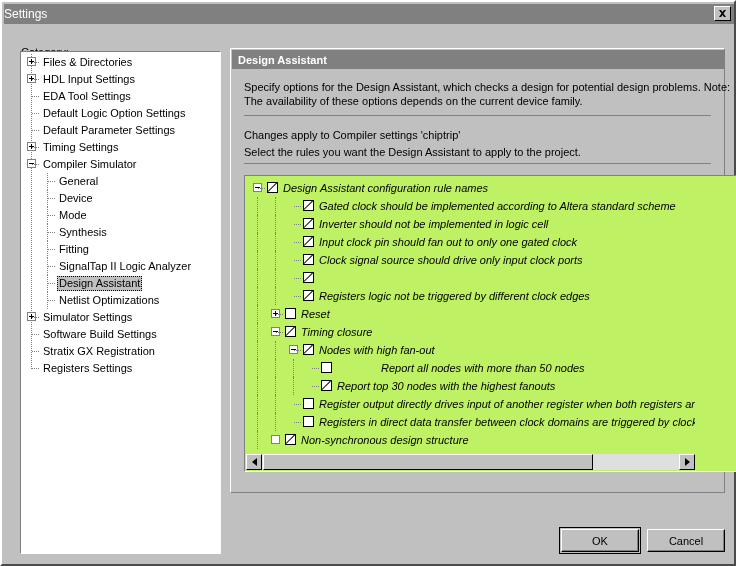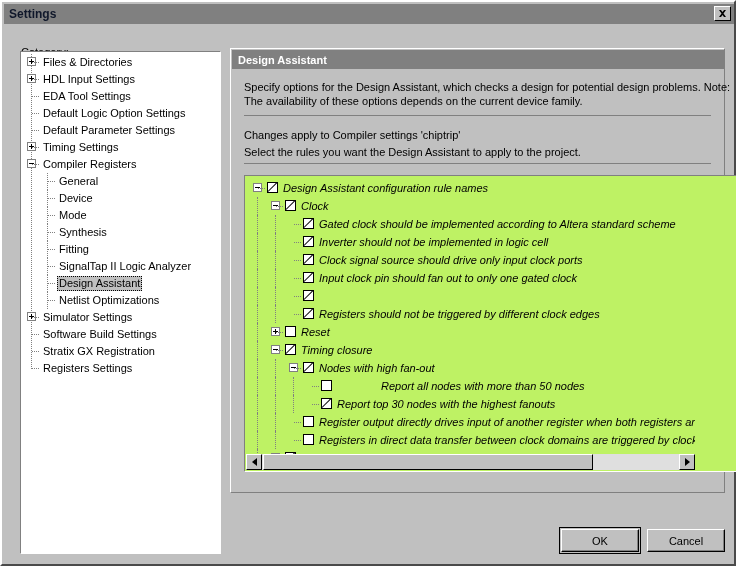--- a/index.html
+++ b/index.html
@@ -25,24 +25,23 @@
   }
 
   
   #titlebar {
     position: absolute; left: 2px; top: 2px;
     width: 730px; height: 20px;
     background: #808080;
     display: flex; align-items: center;
   }
   #title-text {
-    color: #0f172a;
-    font-weight: bold;
+    color: #ffffff;
+    font-weight: normal;
     font-size: 12px;
-    margin-left: 5px;
     letter-spacing: 0px;
   }
   #close-btn {
     position: absolute; right: 3px; top: 2px;
     width: 17px; height: 15px;
     background: #c0c0c0;
     border-top: 1px solid #ffffff;
     border-left: 1px solid #ffffff;
     border-right: 1px solid #000000;
     border-bottom: 1px solid #000000;
@@ -313,21 +312,21 @@
             <i class="v"></i>
           </span>
           <div class="dots" style="left: 11px; top: 8px; width: 7px;"></div>
           <span class="lbl" style="margin-left: 20px;">Timing Settings</span>
         </div>
         <div class="srow">
           <span class="expander" style="left: 6px; top: 3px;">
             <i class="h"></i>
           </span>
           <div class="dots" style="left: 11px; top: 8px; width: 7px;"></div>
-          <span class="lbl" style="margin-left: 20px;">Compiler Registers</span>
+          <span class="lbl" style="margin-left: 20px;">Compiler Simulator</span>
         </div>
         <div class="srow">
           <div class="vline" style="left: 26px; top: 0px; height: 17px;"></div>
           <div class="dots" style="left: 27px; top: 8px; width: 7px;"></div>
           <span class="lbl" style="margin-left: 36px;">General</span>
         </div>
         <div class="srow">
           <div class="vline" style="left: 26px; top: 0px; height: 17px;"></div>
           <div class="dots" style="left: 27px; top: 8px; width: 7px;"></div>
           <span class="lbl" style="margin-left: 36px;">Device</span>
@@ -402,68 +401,59 @@
         <div id="tree-inner">
             <div class="trow">
               <span class="expander" style="left: 8px; top: 4px;">
                 <i class="h"></i>
               </span>
               <div class="dots" style="left: 13px; top: 9px; width: 7px;"></div>
               <span class="cb on" style="left: 22px;"></span>
               <span class="tlbl" style="left: 38px;">Design Assistant configuration rule names</span>
             </div>
             <div class="trow">
-              <span class="expander" style="left: 26px; top: 4px;">
-                <i class="h"></i>
-              </span>
-              <div class="vline" style="left: 12px; top: 0px; height: 18px;"></div>
-              <div class="dots" style="left: 31px; top: 9px; width: 7px;"></div>
-              <span class="cb on" style="left: 40px;"></span>
-              <span class="tlbl" style="left: 56px;">Clock</span>
-            </div>
-            <div class="trow">
               <div class="vline" style="left: 12px; top: 0px; height: 18px;"></div>
               <div class="vline" style="left: 30px; top: 0px; height: 18px;"></div>
               <div class="dots" style="left: 49px; top: 9px; width: 7px;"></div>
               <span class="cb on" style="left: 58px;"></span>
               <span class="tlbl" style="left: 74px;">Gated clock should be implemented according to Altera standard scheme</span>
             </div>
             <div class="trow">
               <div class="vline" style="left: 12px; top: 0px; height: 18px;"></div>
               <div class="vline" style="left: 30px; top: 0px; height: 18px;"></div>
               <div class="dots" style="left: 49px; top: 9px; width: 7px;"></div>
               <span class="cb on" style="left: 58px;"></span>
               <span class="tlbl" style="left: 74px;">Inverter should not be implemented in logic cell</span>
             </div>
             <div class="trow">
               <div class="vline" style="left: 12px; top: 0px; height: 18px;"></div>
               <div class="vline" style="left: 30px; top: 0px; height: 18px;"></div>
               <div class="dots" style="left: 49px; top: 9px; width: 7px;"></div>
               <span class="cb on" style="left: 58px;"></span>
+              <span class="tlbl" style="left: 74px;">Input clock pin should fan out to only one gated clock</span>
+            </div>
+            <div class="trow">
+              <div class="vline" style="left: 12px; top: 0px; height: 18px;"></div>
+              <div class="vline" style="left: 30px; top: 0px; height: 18px;"></div>
+              <div class="dots" style="left: 49px; top: 9px; width: 7px;"></div>
+              <span class="cb on" style="left: 58px;"></span>
               <span class="tlbl" style="left: 74px;">Clock signal source should drive only input clock ports</span>
             </div>
             <div class="trow">
               <div class="vline" style="left: 12px; top: 0px; height: 18px;"></div>
               <div class="vline" style="left: 30px; top: 0px; height: 18px;"></div>
               <div class="dots" style="left: 49px; top: 9px; width: 7px;"></div>
               <span class="cb on" style="left: 58px;"></span>
-              <span class="tlbl" style="left: 74px;">Input clock pin should fan out to only one gated clock</span>
-            </div>
-            <div class="trow">
-              <div class="vline" style="left: 12px; top: 0px; height: 18px;"></div>
-              <div class="vline" style="left: 30px; top: 0px; height: 18px;"></div>
-              <div class="dots" style="left: 49px; top: 9px; width: 7px;"></div>
-              <span class="cb on" style="left: 58px;"></span>
-            </div>
-            <div class="trow">
-              <div class="vline" style="left: 12px; top: 0px; height: 18px;"></div>
-              <div class="vline" style="left: 30px; top: 0px; height: 18px;"></div>
-              <div class="dots" style="left: 49px; top: 9px; width: 7px;"></div>
-              <span class="cb on" style="left: 58px;"></span>
-              <span class="tlbl" style="left: 74px;">Registers should not be triggered by different clock edges</span>
+            </div>
+            <div class="trow">
+              <div class="vline" style="left: 12px; top: 0px; height: 18px;"></div>
+              <div class="vline" style="left: 30px; top: 0px; height: 18px;"></div>
+              <div class="dots" style="left: 49px; top: 9px; width: 7px;"></div>
+              <span class="cb on" style="left: 58px;"></span>
+              <span class="tlbl" style="left: 74px;">Registers logic not be triggered by different clock edges</span>
             </div>
             <div class="trow">
               <span class="expander" style="left: 26px; top: 4px;">
                 <i class="h"></i>
                 <i class="v"></i>
               </span>
               <div class="vline" style="left: 12px; top: 0px; height: 18px;"></div>
               <div class="dots" style="left: 31px; top: 9px; width: 7px;"></div>
               <span class="cb" style="left: 40px;"></span>
               <span class="tlbl" style="left: 56px;">Reset</span>

